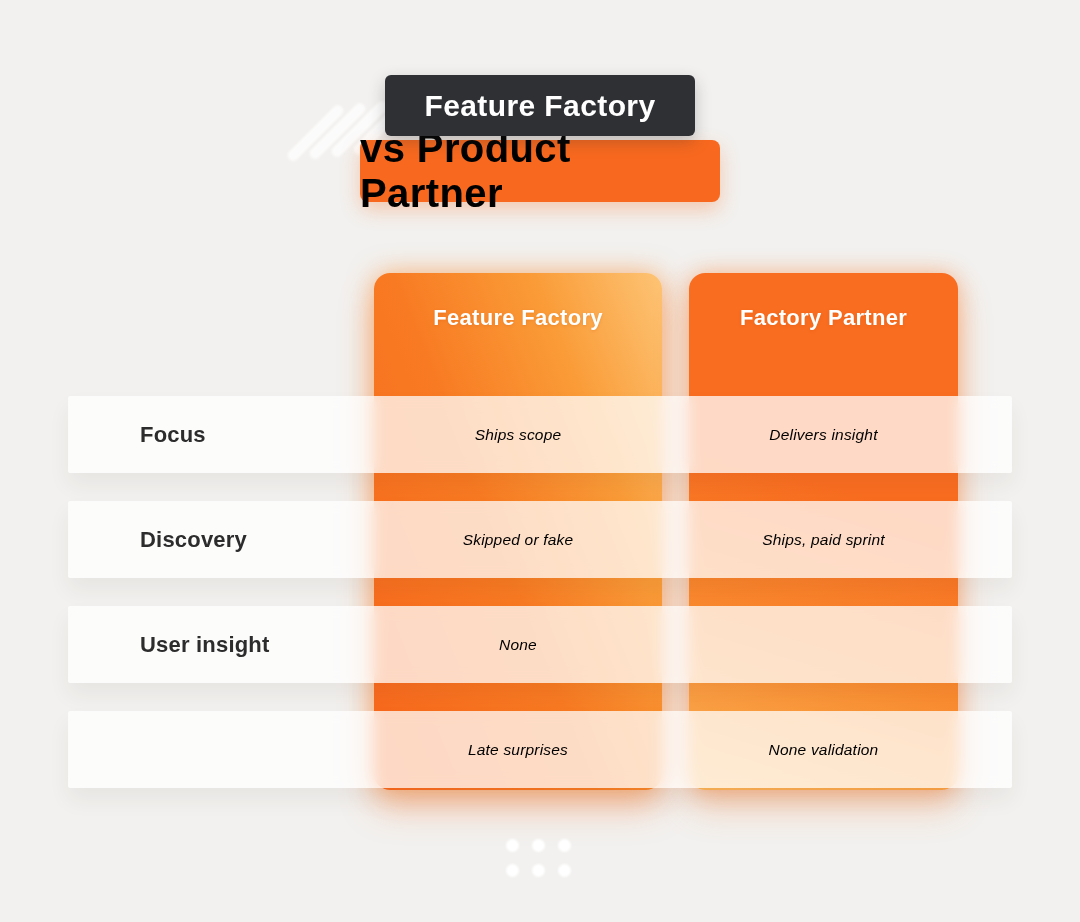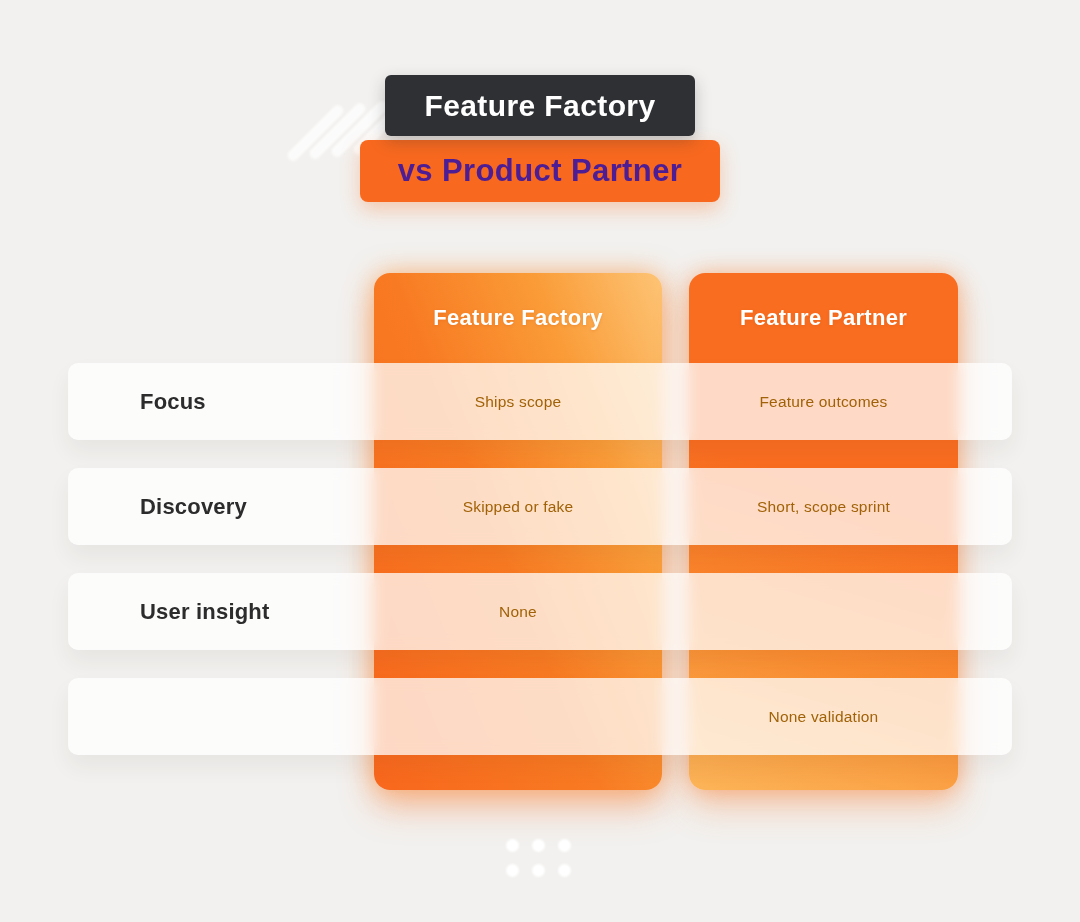--- a/index.html
+++ b/index.html
@@ -48,21 +48,21 @@
   .title-orange {
     position: absolute; left: 360px; top: 140px;
     width: 360px; height: 62px;
     background: #f8691f;
     border-radius: 8px;
     display: flex; align-items: center; justify-content: center;
     z-index: 5;
     box-shadow: 0 8px 20px rgba(248,105,31,0.30);
   }
   .title-orange span {
-    color: #4c1d95; font-size: 31px; font-weight: 700; letter-spacing: 0.4px;
+    color: #000000; font-size: 40px; font-weight: 700; letter-spacing: 0.4px;
   }
 
   
   .col {
     position: absolute; top: 273px; height: 517px;
     border-radius: 16px;
     z-index: 2;
   }
   .col-ff {
     left: 374px; width: 288px;
@@ -82,37 +82,38 @@
     color: #ffffff; font-size: 22px; font-weight: 700; letter-spacing: 0.3px;
     text-shadow: 0 1px 3px rgba(200,80,10,0.25);
   }
 
   
   .row {
     position: absolute; left: 68px; width: 944px; height: 77px;
     background: rgba(255,255,255,0.74);
     backdrop-filter: blur(7px);
     -webkit-backdrop-filter: blur(7px);
-    border-radius: 10px;
+    border-radius: 2px;
     z-index: 3;
     box-shadow: 0 12px 22px rgba(60,50,40,0.06);
+    margin-top: 33px;
   }
   .row-1 { top: 363px; }
   .row-2 { top: 468px; }
   .row-3 { top: 573px; }
   .row-4 { top: 678px; }
   .row-label {
     position: absolute; left: 72px; top: 0; height: 77px;
     display: flex; align-items: center;
     font-size: 22px; font-weight: 700; color: #2c2c2c; letter-spacing: 0.2px;
   }
   .cell {
     position: absolute; top: 0; height: 77px;
     display: flex; align-items: center; justify-content: center;
-    font-size: 15.5px; color: #a16207; letter-spacing: 0.2px;
+    font-size: 15.5px; color: #000000; letter-spacing: 0.2px; font-style: italic;
   }
   .cell-ff { left: 306px; width: 288px; }
   .cell-pp { left: 621px; width: 269px; }
 
   
   .dots {
     position: absolute; left: 506px; top: 839px;
     width: 70px; height: 38px;
     display: grid;
     grid-template-columns: repeat(3, 13px);
@@ -146,42 +147,43 @@
     <span>vs Product Partner</span>
   </div>
 
   <div class="col col-ff">
     <div class="col-header">
       <span>Feature Factory</span>
     </div>
   </div>
   <div class="col col-pp">
     <div class="col-header">
-      <span>Feature Partner</span>
+      <span>Factory Partner</span>
     </div>
   </div>
 
   <div class="row row-1">
     <div class="row-label">Focus</div>
     <div class="cell cell-ff">Ships scope</div>
-    <div class="cell cell-pp">Feature outcomes</div>
+    <div class="cell cell-pp">Delivers insight</div>
   </div>
 
   <div class="row row-2">
     <div class="row-label">Discovery</div>
     <div class="cell cell-ff">Skipped or fake</div>
-    <div class="cell cell-pp">Short, scope sprint</div>
+    <div class="cell cell-pp">Ships, paid sprint</div>
   </div>
 
   <div class="row row-3">
     <div class="row-label">User insight</div>
     <div class="cell cell-ff">None</div>
   </div>
 
   <div class="row row-4">
+    <div class="cell cell-ff">Late surprises</div>
     <div class="cell cell-pp">None validation</div>
   </div>
 
   <div class="dots">
     <span class="dot"></span>
     <span class="dot"></span>
     <span class="dot"></span>
     <span class="dot"></span>
     <span class="dot"></span>
     <span class="dot"></span>

